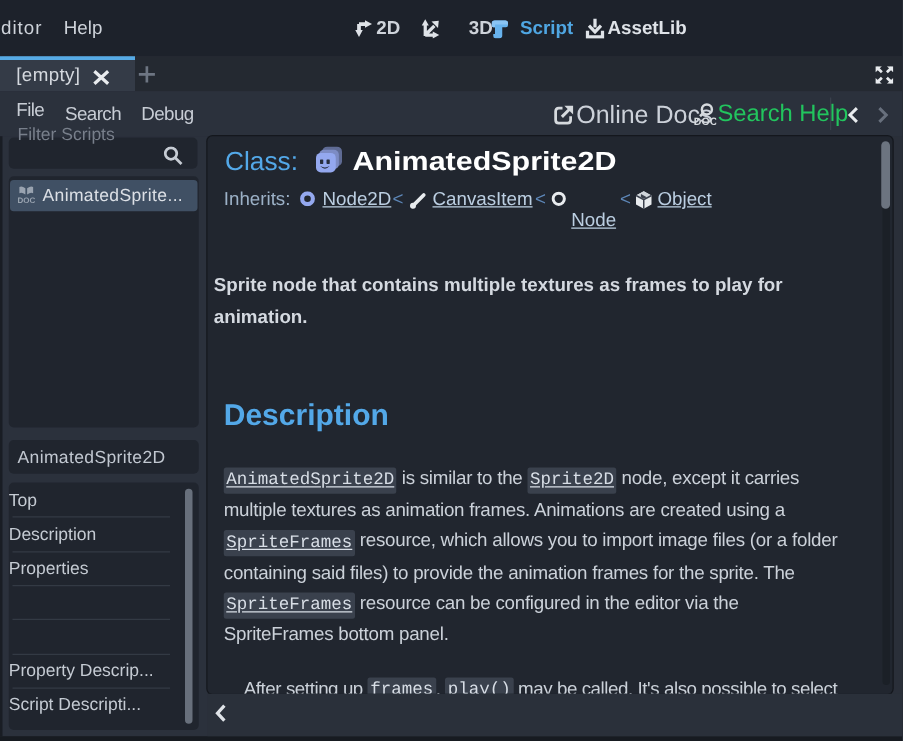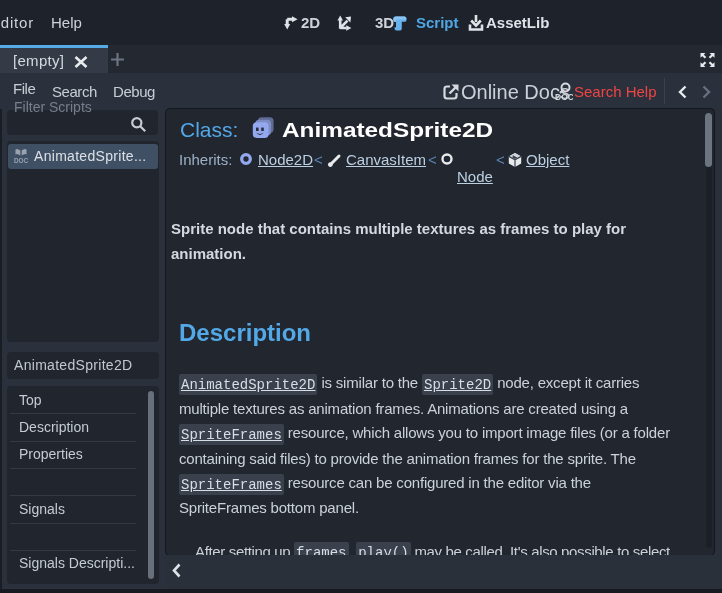--- a/index.html
+++ b/index.html
@@ -3,21 +3,21 @@
 <meta charset="utf-8">
 <style>
   html,body{margin:0;padding:0;background:#2a2f39;}
   #root{position:relative;width:722px;height:593px;overflow:hidden;
         font-family:"Liberation Sans",sans-serif;background:#2a2f39;}
   .abs{position:absolute;white-space:nowrap;}
   .chip{font-family:"Liberation Mono",monospace;font-size:14px;background:#3a414d;
         color:#d8dee6;text-decoration:underline;padding:2.5px 2px;border-radius:2px;
         text-underline-offset:2px;letter-spacing:0;}
   .mrow{position:absolute;left:0;width:152px;height:27px;color:#c5cbd3;font-size:14px;
-        line-height:27px;padding-left:12px;box-sizing:border-box;}
+        line-height:27px;padding-left:0;box-sizing:border-box;}
   .msep{position:absolute;left:10px;width:126px;height:1px;background:#333a44;}
   a{text-decoration:underline;color:#bccfe2;}
 </style>
 </head>
 <body>
 <div id="root">
 
   <div class="abs" style="left:0;top:0;width:722px;height:45px;background:#1d222b;"></div>
   <span class="abs" style="left:-10px;top:15px;font-size:15px;line-height:16px;letter-spacing:.8px;color:#ced3da;">Editor</span>
   <span class="abs" style="left:51px;top:15px;font-size:15px;line-height:16px;color:#ced3da;">Help</span>
@@ -78,21 +78,21 @@
     <path d="M6.5 9.5 L13 3" stroke="#d6dade" stroke-width="2.4" fill="none"></path>
     <path d="M8.5 0.5 H15.5 V7.5 Z" fill="#d6dade"></path>
   </svg>
   <span class="abs" style="left:461px;top:84px;font-size:20px;line-height:16px;color:#ccd1d9;">Online Docs</span>
 
   <svg class="abs" style="left:555px;top:82px;" width="18" height="20" viewBox="0 0 18 20">
     <circle cx="10.5" cy="5.5" r="4" stroke="#d6dade" stroke-width="2" fill="none"></circle>
     <path d="M7.5 8.5 L5 11" stroke="#d6dade" stroke-width="2" fill="none"></path>
     <text x="0" y="18" font-family="Liberation Sans,sans-serif" font-size="8.5" font-weight="bold" fill="#d6dade">DOC</text>
   </svg>
-  <span class="abs" style="left:574px;top:84px;font-size:15px;line-height:16px;color:#ef4444;">Search Help</span>
+  <span class="abs" style="left:574px;top:84px;font-size:19px;line-height:16px;color:#22c55e;">Search Help</span>
 
   <div class="abs" style="left:664px;top:78px;width:1px;height:26px;background:#3a414c;"></div>
   <svg class="abs" style="left:678px;top:85px;" width="9" height="14" viewBox="0 0 9 14">
     <path d="M7.5 1.5 L2 7 L7.5 12.5" stroke="#e8ebee" stroke-width="2.4" fill="none"></path>
   </svg>
   <svg class="abs" style="left:702px;top:85px;" width="9" height="14" viewBox="0 0 9 14">
     <path d="M1.5 1.5 L7 7 L1.5 12.5" stroke="#68707d" stroke-width="2.4" fill="none"></path>
   </svg>
 
   <div class="abs" style="left:0;top:109px;width:166px;height:480px;background:#2b313c;"></div>
@@ -118,24 +118,24 @@
   <span class="abs" style="left:14px;top:357px;font-size:14px;line-height:16px;letter-spacing:.3px;color:#c2c8d1;">AnimatedSprite2D</span>
 
   <div class="abs" style="left:7px;top:386px;width:152px;height:198px;background:#20252e;border-radius:4px;overflow:hidden;"></div>
   <div class="mrow" style="left:7px;top:387px;">Top</div>
   <div class="msep" style="top:413px;"></div>
   <div class="mrow" style="left:7px;top:414px;">Description</div>
   <div class="msep" style="top:441px;"></div>
   <div class="mrow" style="left:7px;top:441px;">Properties</div>
   <div class="msep" style="top:468px;"></div>
   <div class="msep" style="top:495px;"></div>
-  <div class="mrow" style="left:7px;top:496px;">Signals</div>
   <div class="msep" style="top:523px;"></div>
+  <div class="mrow" style="left:7px;top:523px;">Property Descrip...</div>
   <div class="msep" style="top:550px;"></div>
-  <div class="mrow" style="left:7px;top:550px;">Signals Descripti...</div>
+  <div class="mrow" style="left:7px;top:550px;">Script Descripti...</div>
   <div class="abs" style="left:148px;top:391px;width:6px;height:188px;background:#68707c;border-radius:3px;"></div>
 
   <div class="abs" style="left:0;top:589px;width:722px;height:4px;background:#171b21;"></div>
 
   <div class="abs" style="left:166px;top:109px;width:548px;height:446px;background:#21262f;border-radius:4px;box-shadow:0 0 0 1px #14171d;overflow:hidden;">
 
     <span class="abs" style="left:14px;top:8.5px;font-size:21px;line-height:23px;font-weight:normal;color:#53a8e8;">Class:</span>
 
     <svg class="abs" style="left:84px;top:7px;" width="24" height="24" viewBox="0 0 24 24">
       <rect x="7.8" y="1.3" width="15.8" height="15.6" rx="4" fill="#5f6b94"></rect>

